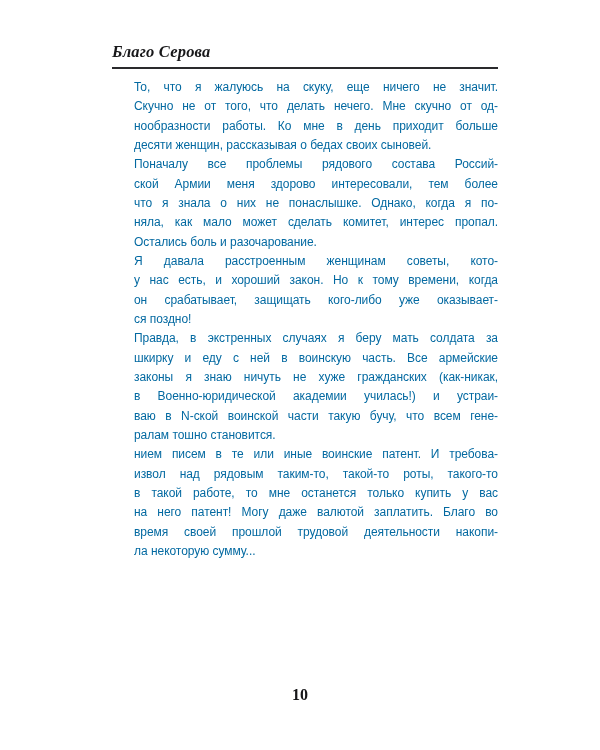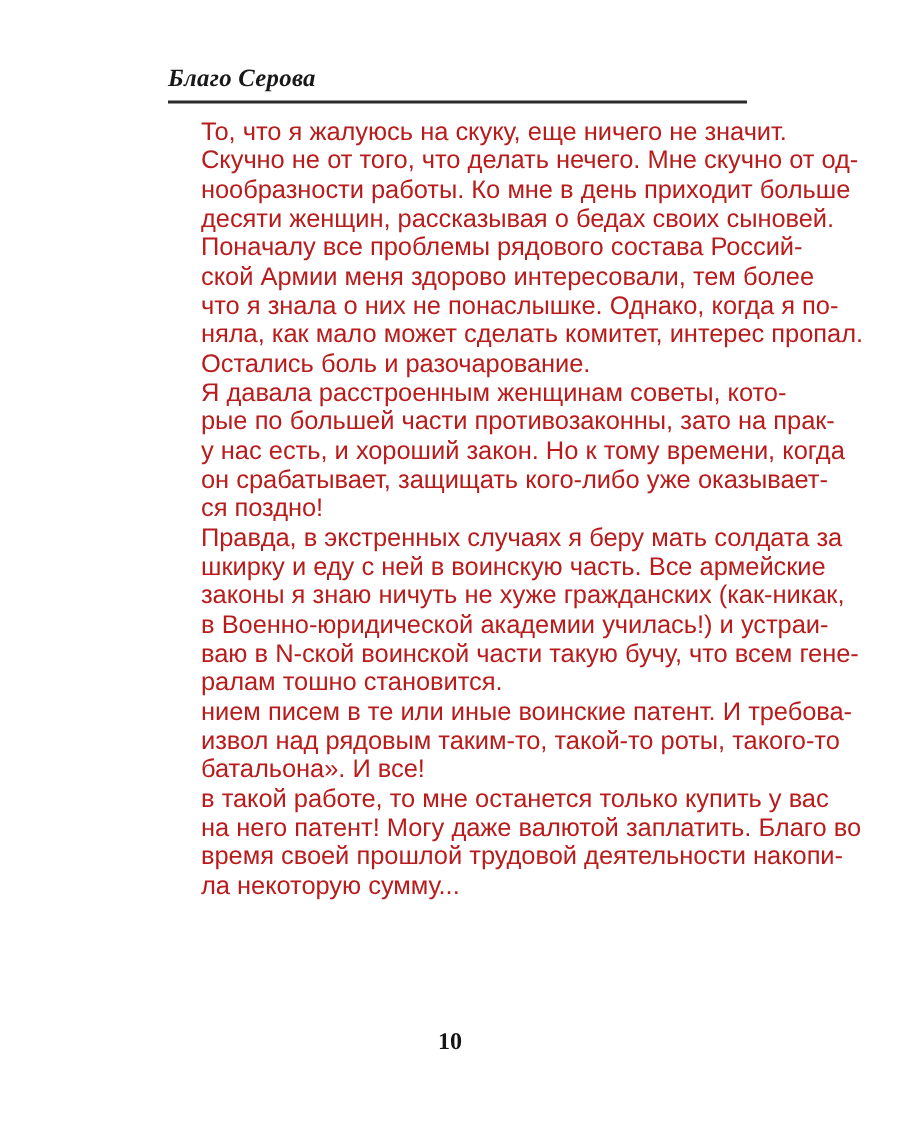--- a/index.html
+++ b/index.html
@@ -54,23 +54,23 @@
   .text-block {
     position: absolute;
     left: 112px;
     top: 78px;
     width: 386px;
   }
   .para {
     margin: 0;
     text-indent: 22px;
     text-align: justify;
-    font-size: 17px;
+    font-size: 12px;
     line-height: 19.33px;
-    color: #b91c1c;
+    color: #0369a1;
     letter-spacing: -0.05px;
     word-spacing: 0.1px;
     hyphens: none;
   }
   
   .line {
     display: block;
     text-align: justify;
     text-align-last: justify;
     white-space: pre;
@@ -115,37 +115,35 @@
       </p>
     <p class="para">
         <span class="line first">Поначалу все проблемы рядового состава Россий-</span>
         <span class="line">ской Армии меня здорово интересовали, тем более</span>
         <span class="line">что я знала о них не понаслышке. Однако, когда я по-</span>
         <span class="line">няла, как мало может сделать комитет, интерес пропал.</span>
         <span class="line last">Остались боль и разочарование.</span>
       </p>
     <p class="para">
         <span class="line first">Я давала расстроенным женщинам советы, кото-</span>
-        <span class="line">рые по большей части противозаконны, зато на прак-</span>
         <span class="line">у нас есть, и хороший закон. Но к тому времени, когда</span>
         <span class="line">он срабатывает, защищать кого-либо уже оказывает-</span>
         <span class="line last">ся поздно!</span>
       </p>
     <p class="para">
         <span class="line first">Правда, в экстренных случаях я беру мать солдата за</span>
         <span class="line">шкирку и еду с ней в воинскую часть. Все армейские</span>
         <span class="line">законы я знаю ничуть не хуже гражданских (как-никак,</span>
         <span class="line">в Военно-юридической академии училась!) и устраи-</span>
         <span class="line">ваю в N-ской воинской части такую бучу, что всем гене-</span>
         <span class="line last">ралам тошно становится.</span>
       </p>
     <p class="para">
         <span class="line">нием писем в те или иные воинские патент. И требова-</span>
         <span class="line">извол над рядовым таким-то, такой-то роты, такого-то</span>
-        <span class="line last">батальона». И все!</span>
       </p>
     <p class="para">
         <span class="line">в такой работе, то мне останется только купить у вас</span>
         <span class="line">на него патент! Могу даже валютой заплатить. Благо во</span>
         <span class="line">время своей прошлой трудовой деятельности накопи-</span>
         <span class="line last">ла некоторую сумму...</span>
       </p>
   </div>
 
   <div class="folio">10</div>

